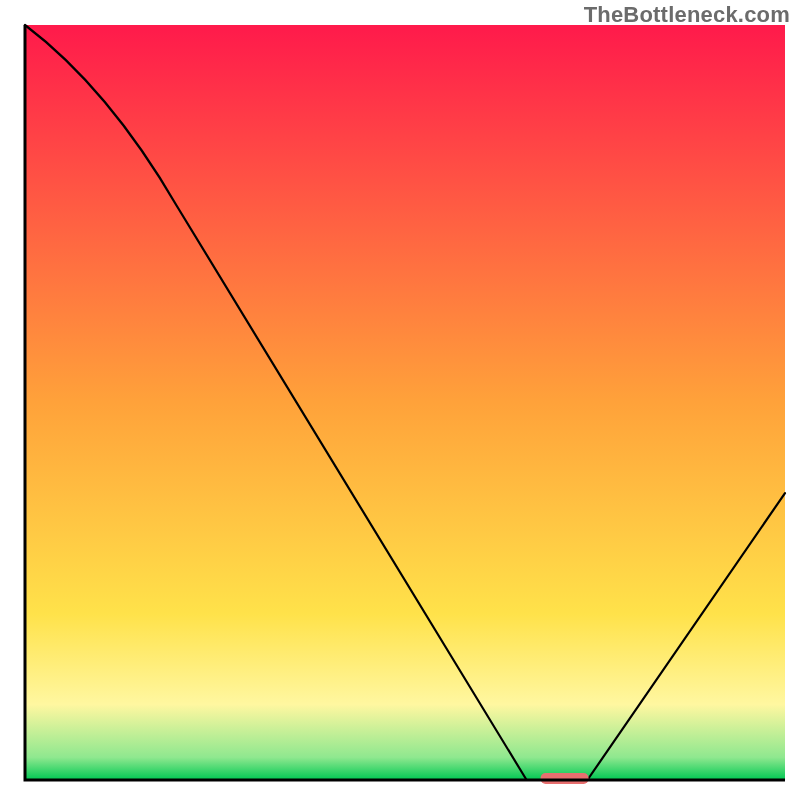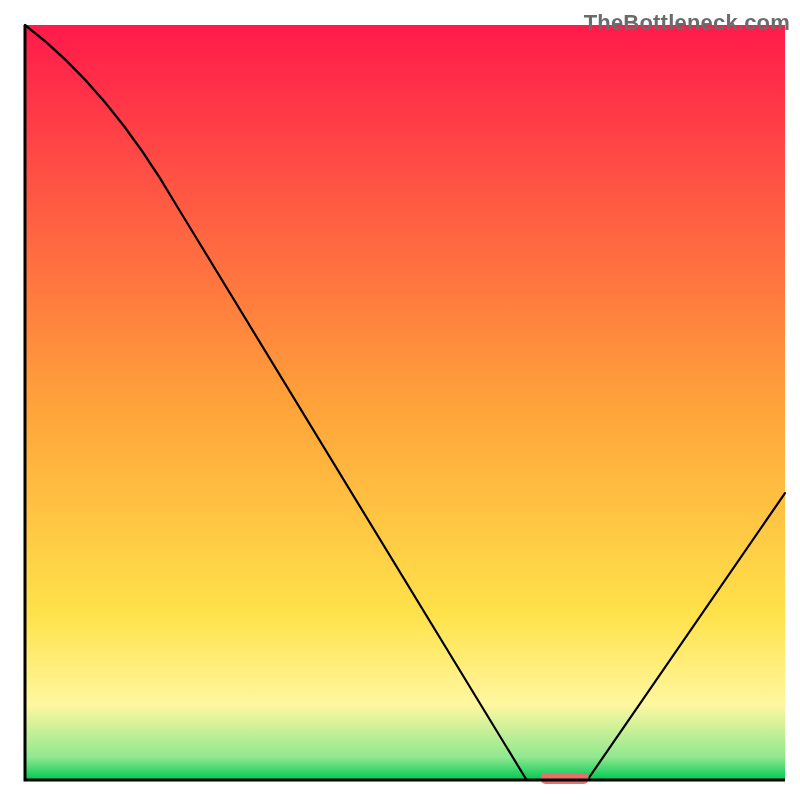--- a/index.html
+++ b/index.html
@@ -10,21 +10,21 @@
     background: #ffffff;
     font-family: Arial, Helvetica, sans-serif;
   }
   .container {
     position: relative;
     width: 800px;
     height: 800px;
   }
   .watermark {
     position: absolute;
-    top: 10px;
+    top: 2px;
     right: 10px;
     font-size: 22px;
     font-weight: bold;
     color: #6b6b6b;
     letter-spacing: 0.2px;
     z-index: 4;
   }
   svg.chart {
     position: absolute;
     top: 0;

